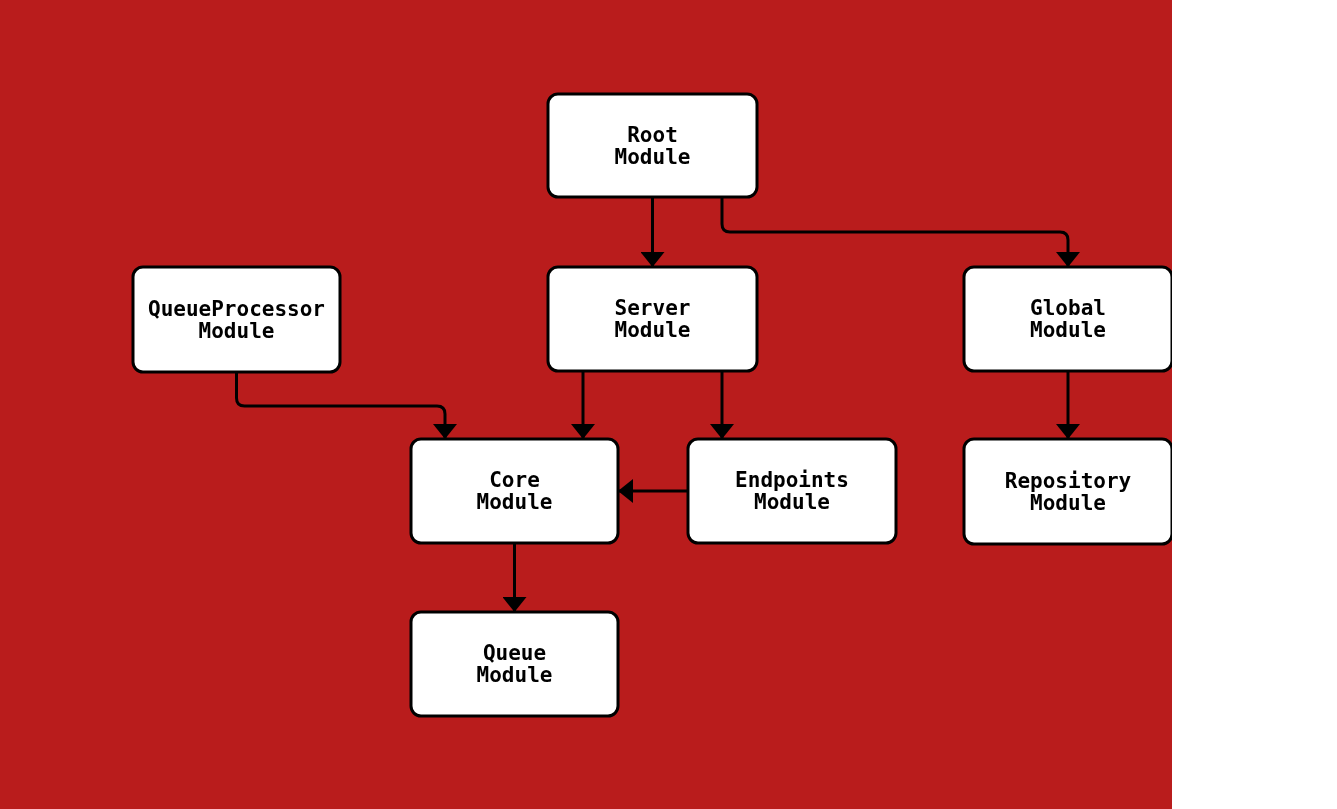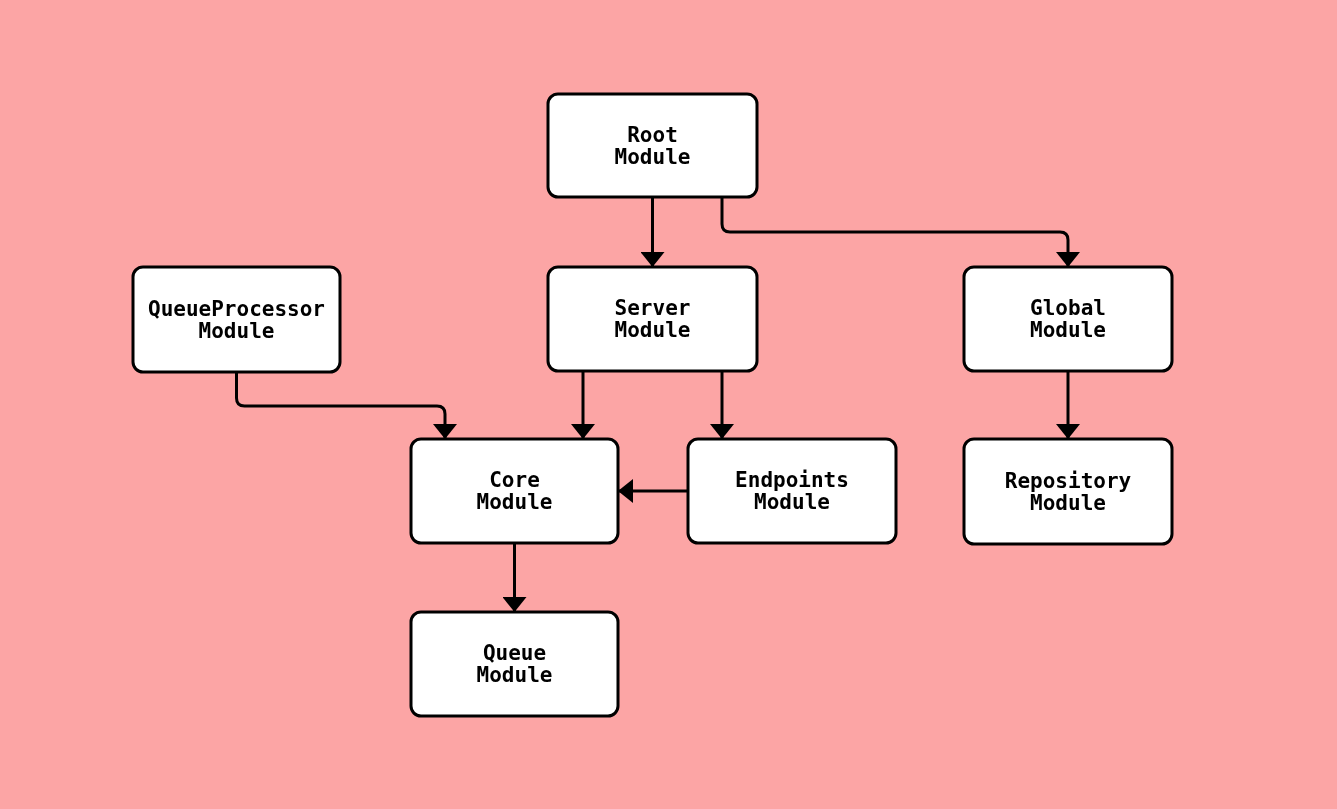--- a/index.html
+++ b/index.html
@@ -1,23 +1,23 @@
 <!DOCTYPE html>
 <html><head>
 <meta charset="utf-8">
 <style>
   html, body {
     margin: 0;
     padding: 0;
     background: #ffffff;
   }
   .stage {
-    width: 1337px;
+    width: 1172px;
     height: 809px;
-    background: #fca5a5;
+    background: #b91c1c;
     position: relative;
     overflow: hidden;
   }
   svg { display: block; }
   .node-box {
     fill: #ffffff;
     stroke: #000000;
     stroke-width: 3;
   }
   .node-label {

